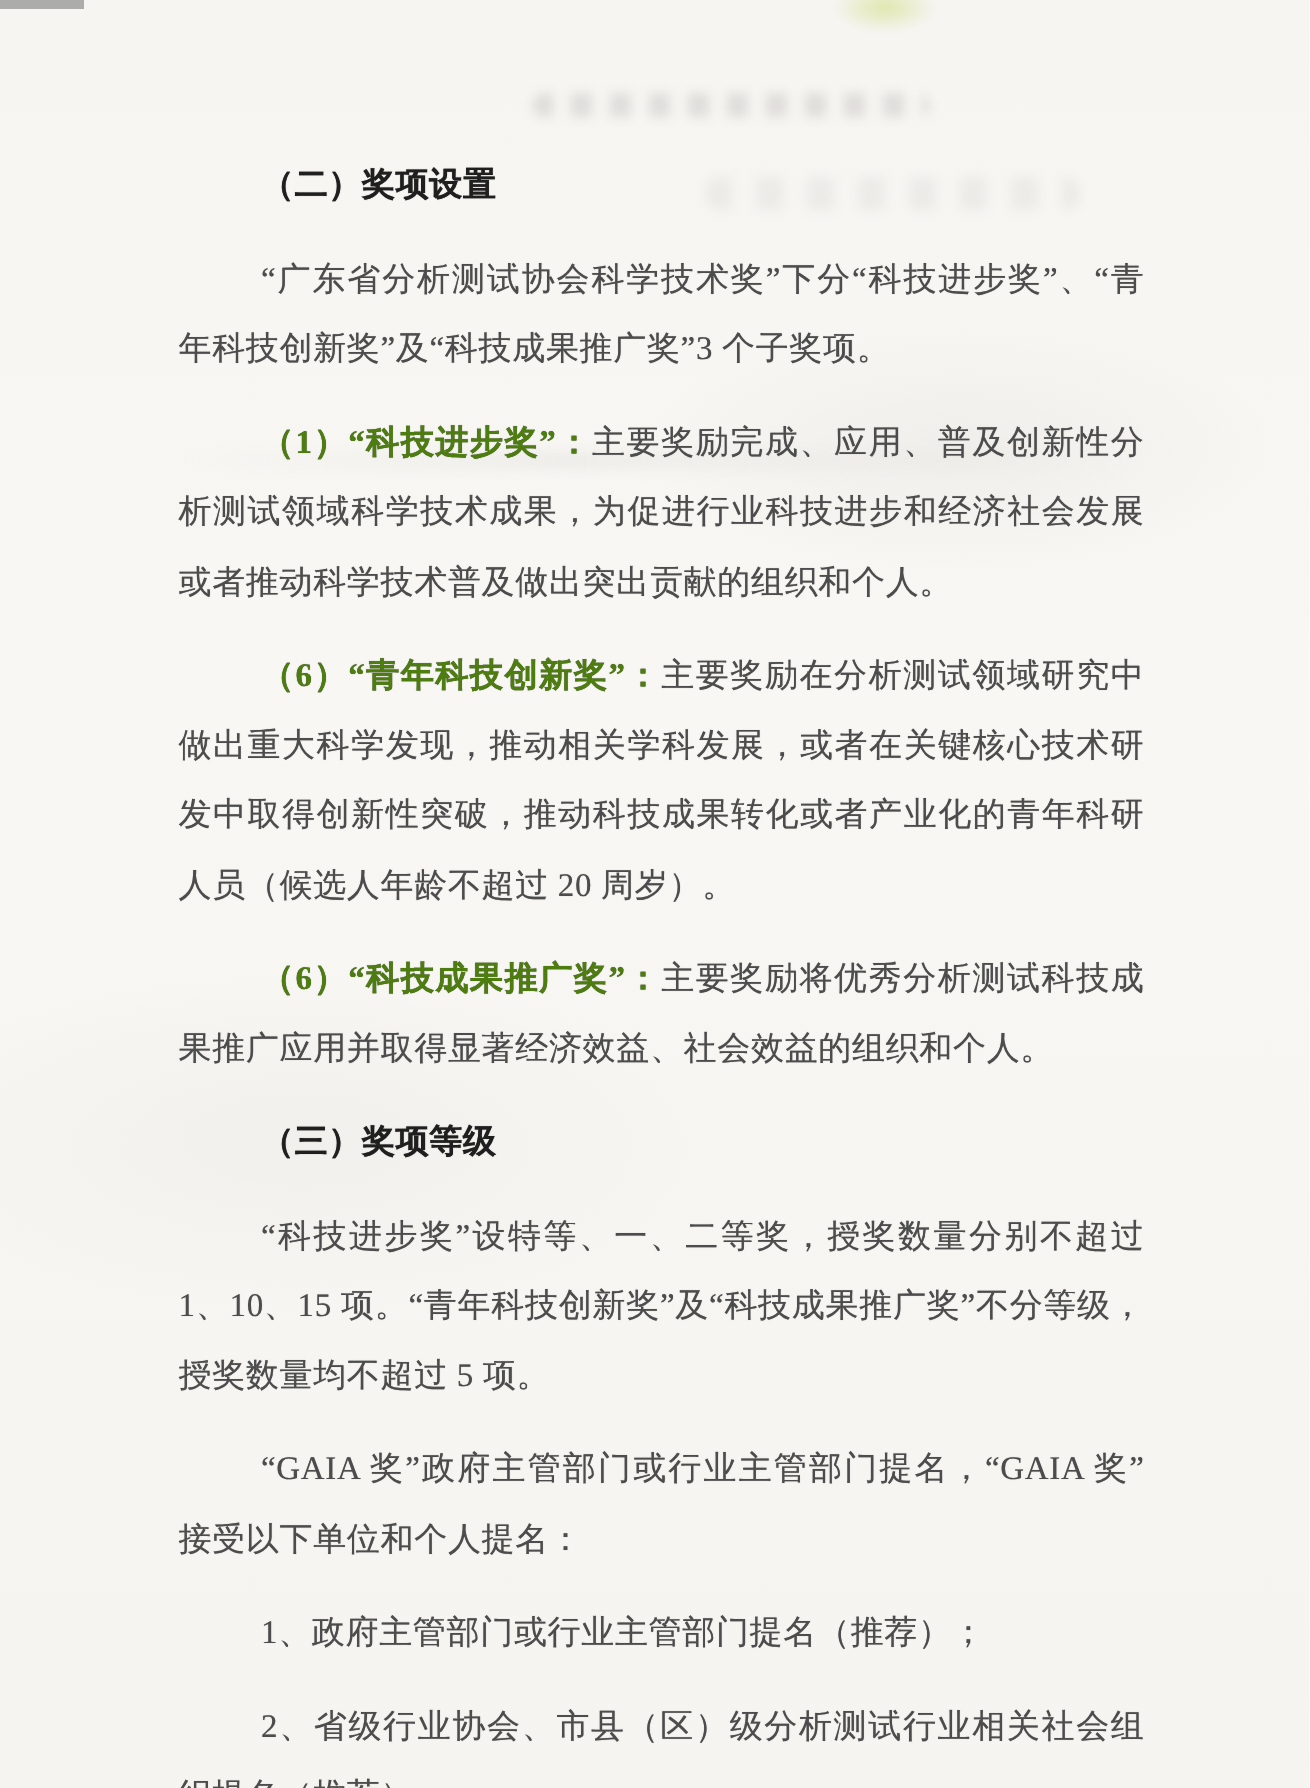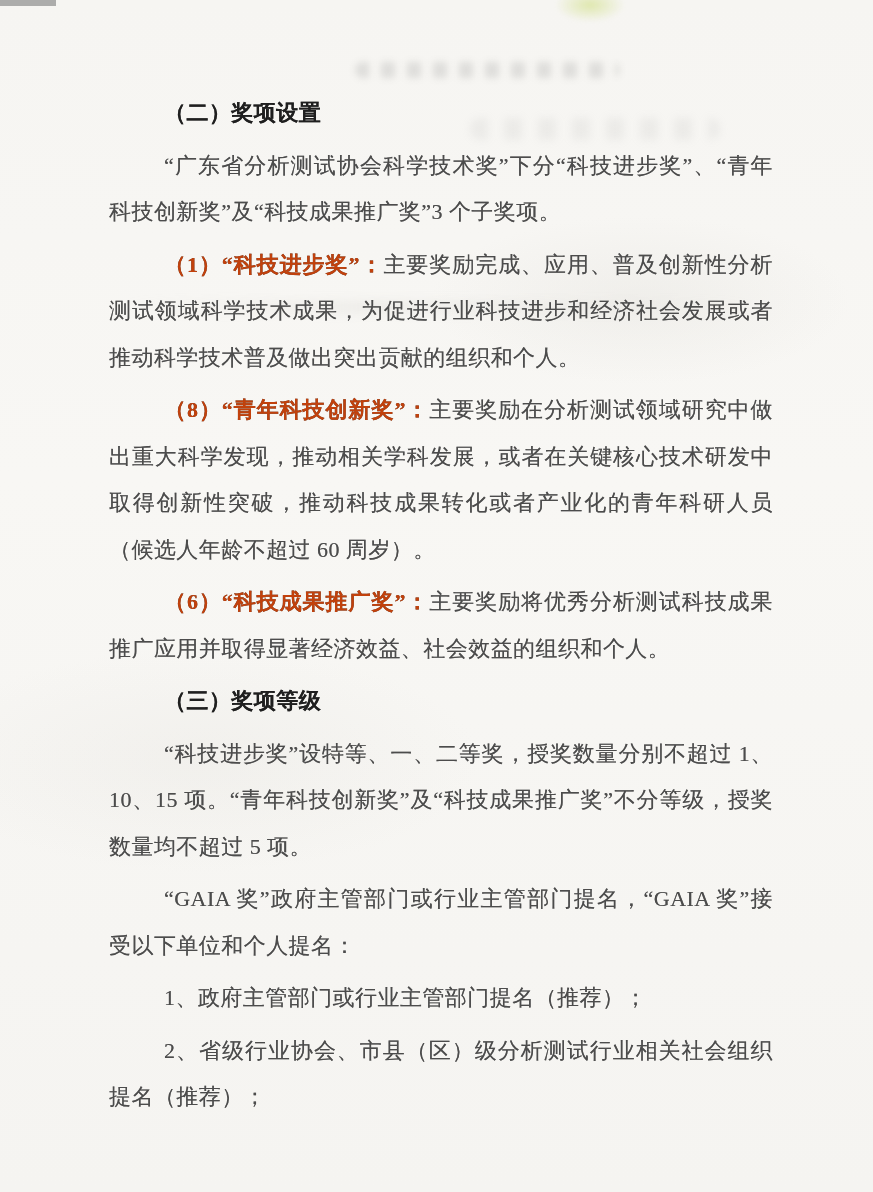--- a/index.html
+++ b/index.html
@@ -70,48 +70,48 @@
     top: 84px;
     width: 676px;
     font-size: 22px;
     line-height: 46.5px;
     letter-spacing: 0.45px;
     color: #4c4c4c;
     text-align: justify;
     text-justify: inter-ideograph;
   }
   .para {
-    margin: 6px;
+    margin: 16px;
     text-indent: 55px;
     text-shadow: 0 0 0.5px rgba(90,90,90,0.7);
   }
   .para.heading {
     font-weight: bold;
     color: #1f1f1f;
     text-shadow: 0 0 0.5px rgba(20,20,20,0.8);
   }
   .para b {
     font-weight: bold;
-    color: #c2410c;
+    color: #4d7c0f;
     text-shadow: 0 0 0.5px rgba(20,20,20,0.8);
   }
 </style>
 </head>
 <body>
 
 <div class="corner-mark"></div>
 <div class="stain-green"></div>
 <div class="bleed-smudge-1"></div>
 <div class="bleed-smudge-2"></div>
 <div class="bleed-smudge-3"></div>
 
 <div class="doc">
     <p class="para heading"><span>（二）奖项设置</span></p>
     <p class="para"><span>“广东省分析测试协会科学技术奖”下分“科技进步奖”、“青年科技创新奖”及“科技成果推广奖”3 个子奖项。</span></p>
     <p class="para"><b>（1）“科技进步奖”：</b><span>主要奖励完成、应用、普及创新性分析测试领域科学技术成果，为促进行业科技进步和经济社会发展或者推动科学技术普及做出突出贡献的组织和个人。</span></p>
-    <p class="para"><b>（8）“青年科技创新奖”：</b><span>主要奖励在分析测试领域研究中做出重大科学发现，推动相关学科发展，或者在关键核心技术研发中取得创新性突破，推动科技成果转化或者产业化的青年科研人员（候选人年龄不超过 60 周岁）。</span></p>
+    <p class="para"><b>（6）“青年科技创新奖”：</b><span>主要奖励在分析测试领域研究中做出重大科学发现，推动相关学科发展，或者在关键核心技术研发中取得创新性突破，推动科技成果转化或者产业化的青年科研人员（候选人年龄不超过 20 周岁）。</span></p>
     <p class="para"><b>（6）“科技成果推广奖”：</b><span>主要奖励将优秀分析测试科技成果推广应用并取得显著经济效益、社会效益的组织和个人。</span></p>
     <p class="para heading"><span>（三）奖项等级</span></p>
     <p class="para"><span>“科技进步奖”设特等、一、二等奖，授奖数量分别不超过 1、10、15 项。“青年科技创新奖”及“科技成果推广奖”不分等级，授奖数量均不超过 5 项。</span></p>
     <p class="para"><span>“GAIA 奖”政府主管部门或行业主管部门提名，“GAIA 奖”接受以下单位和个人提名：</span></p>
     <p class="para"><span>1、政府主管部门或行业主管部门提名（推荐）；</span></p>
     <p class="para"><span>2、省级行业协会、市县（区）级分析测试行业相关社会组织提名（推荐）；</span></p>
   </div>
 
 </body></html>

